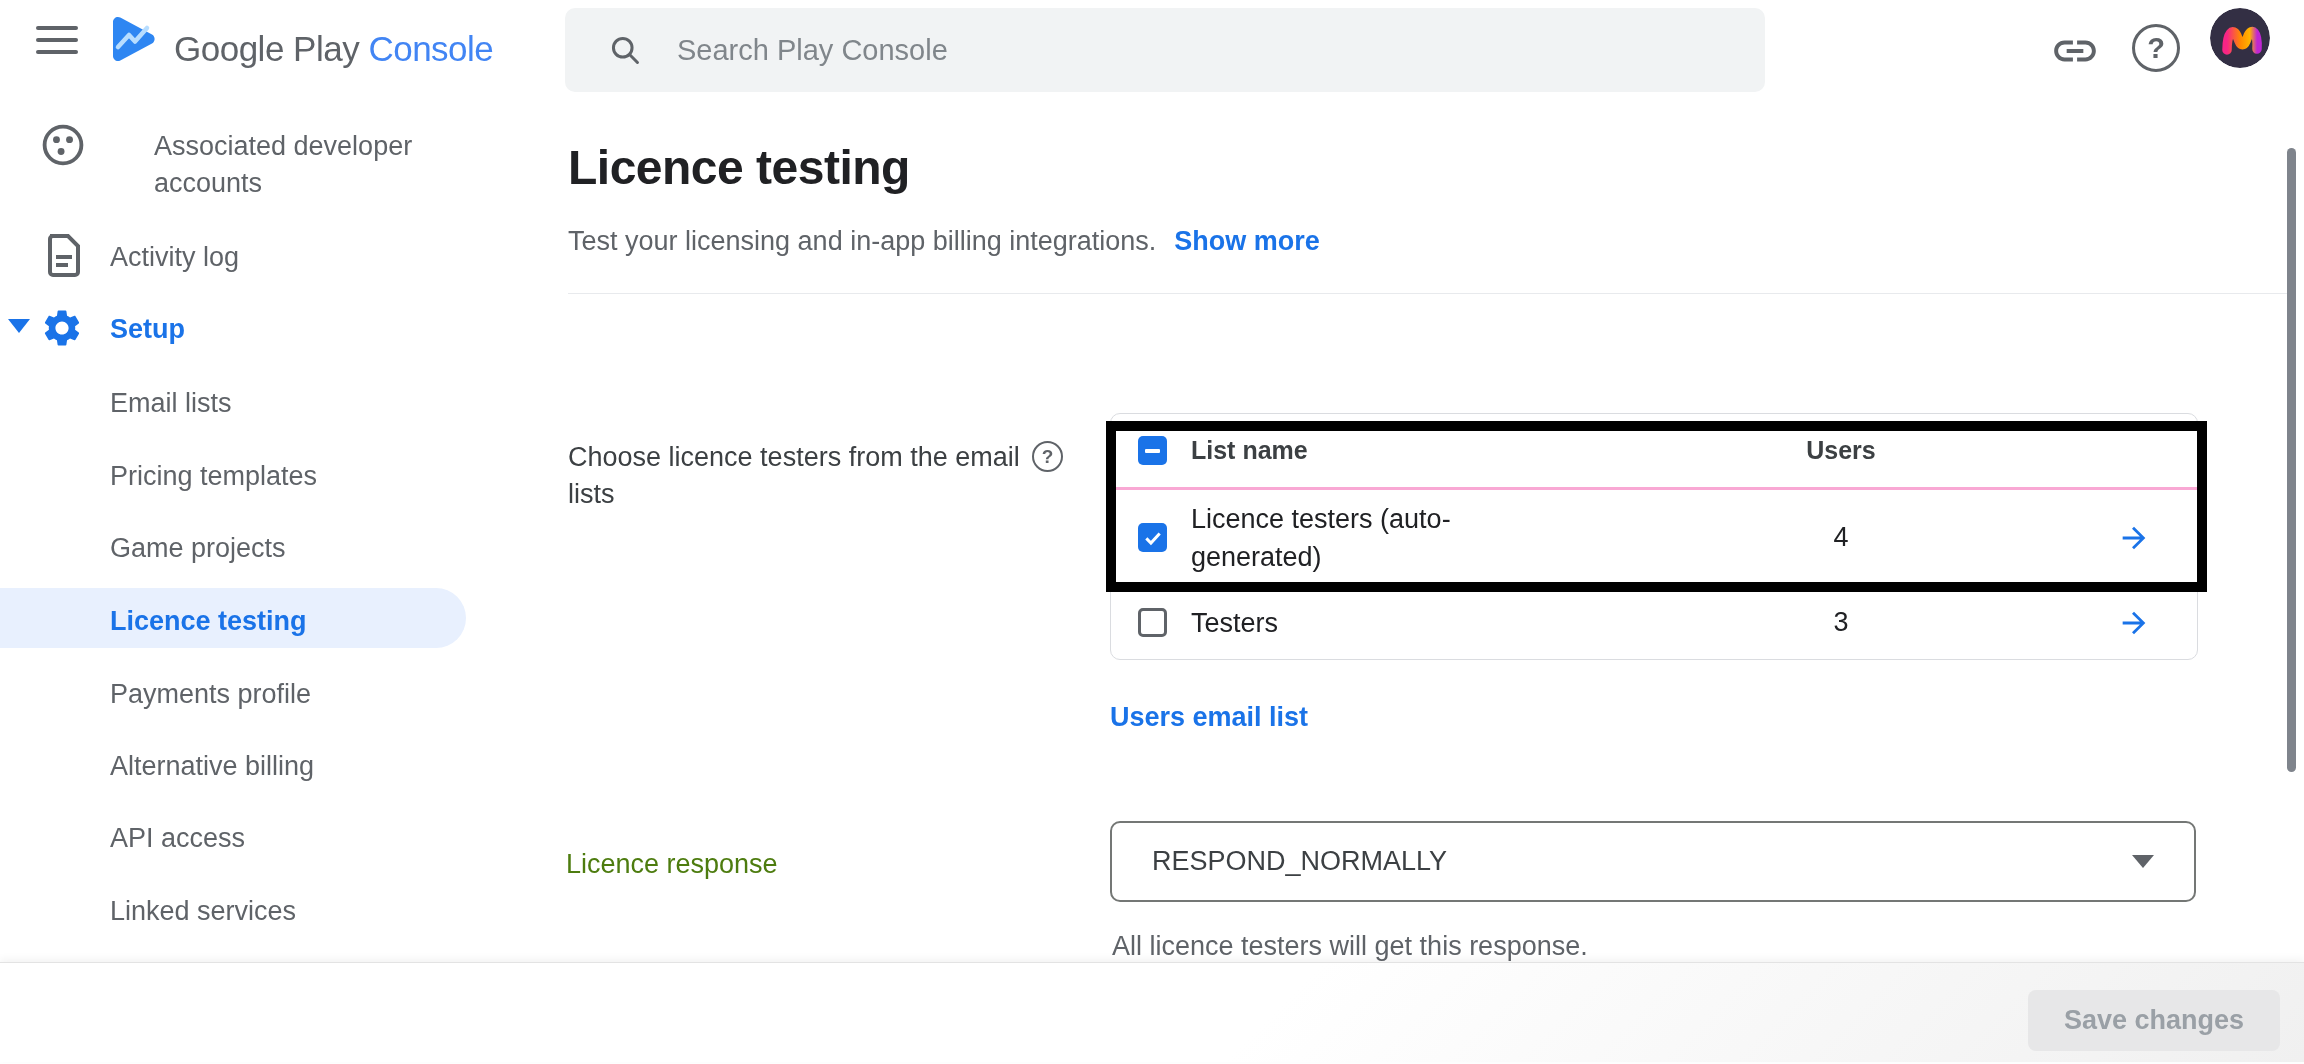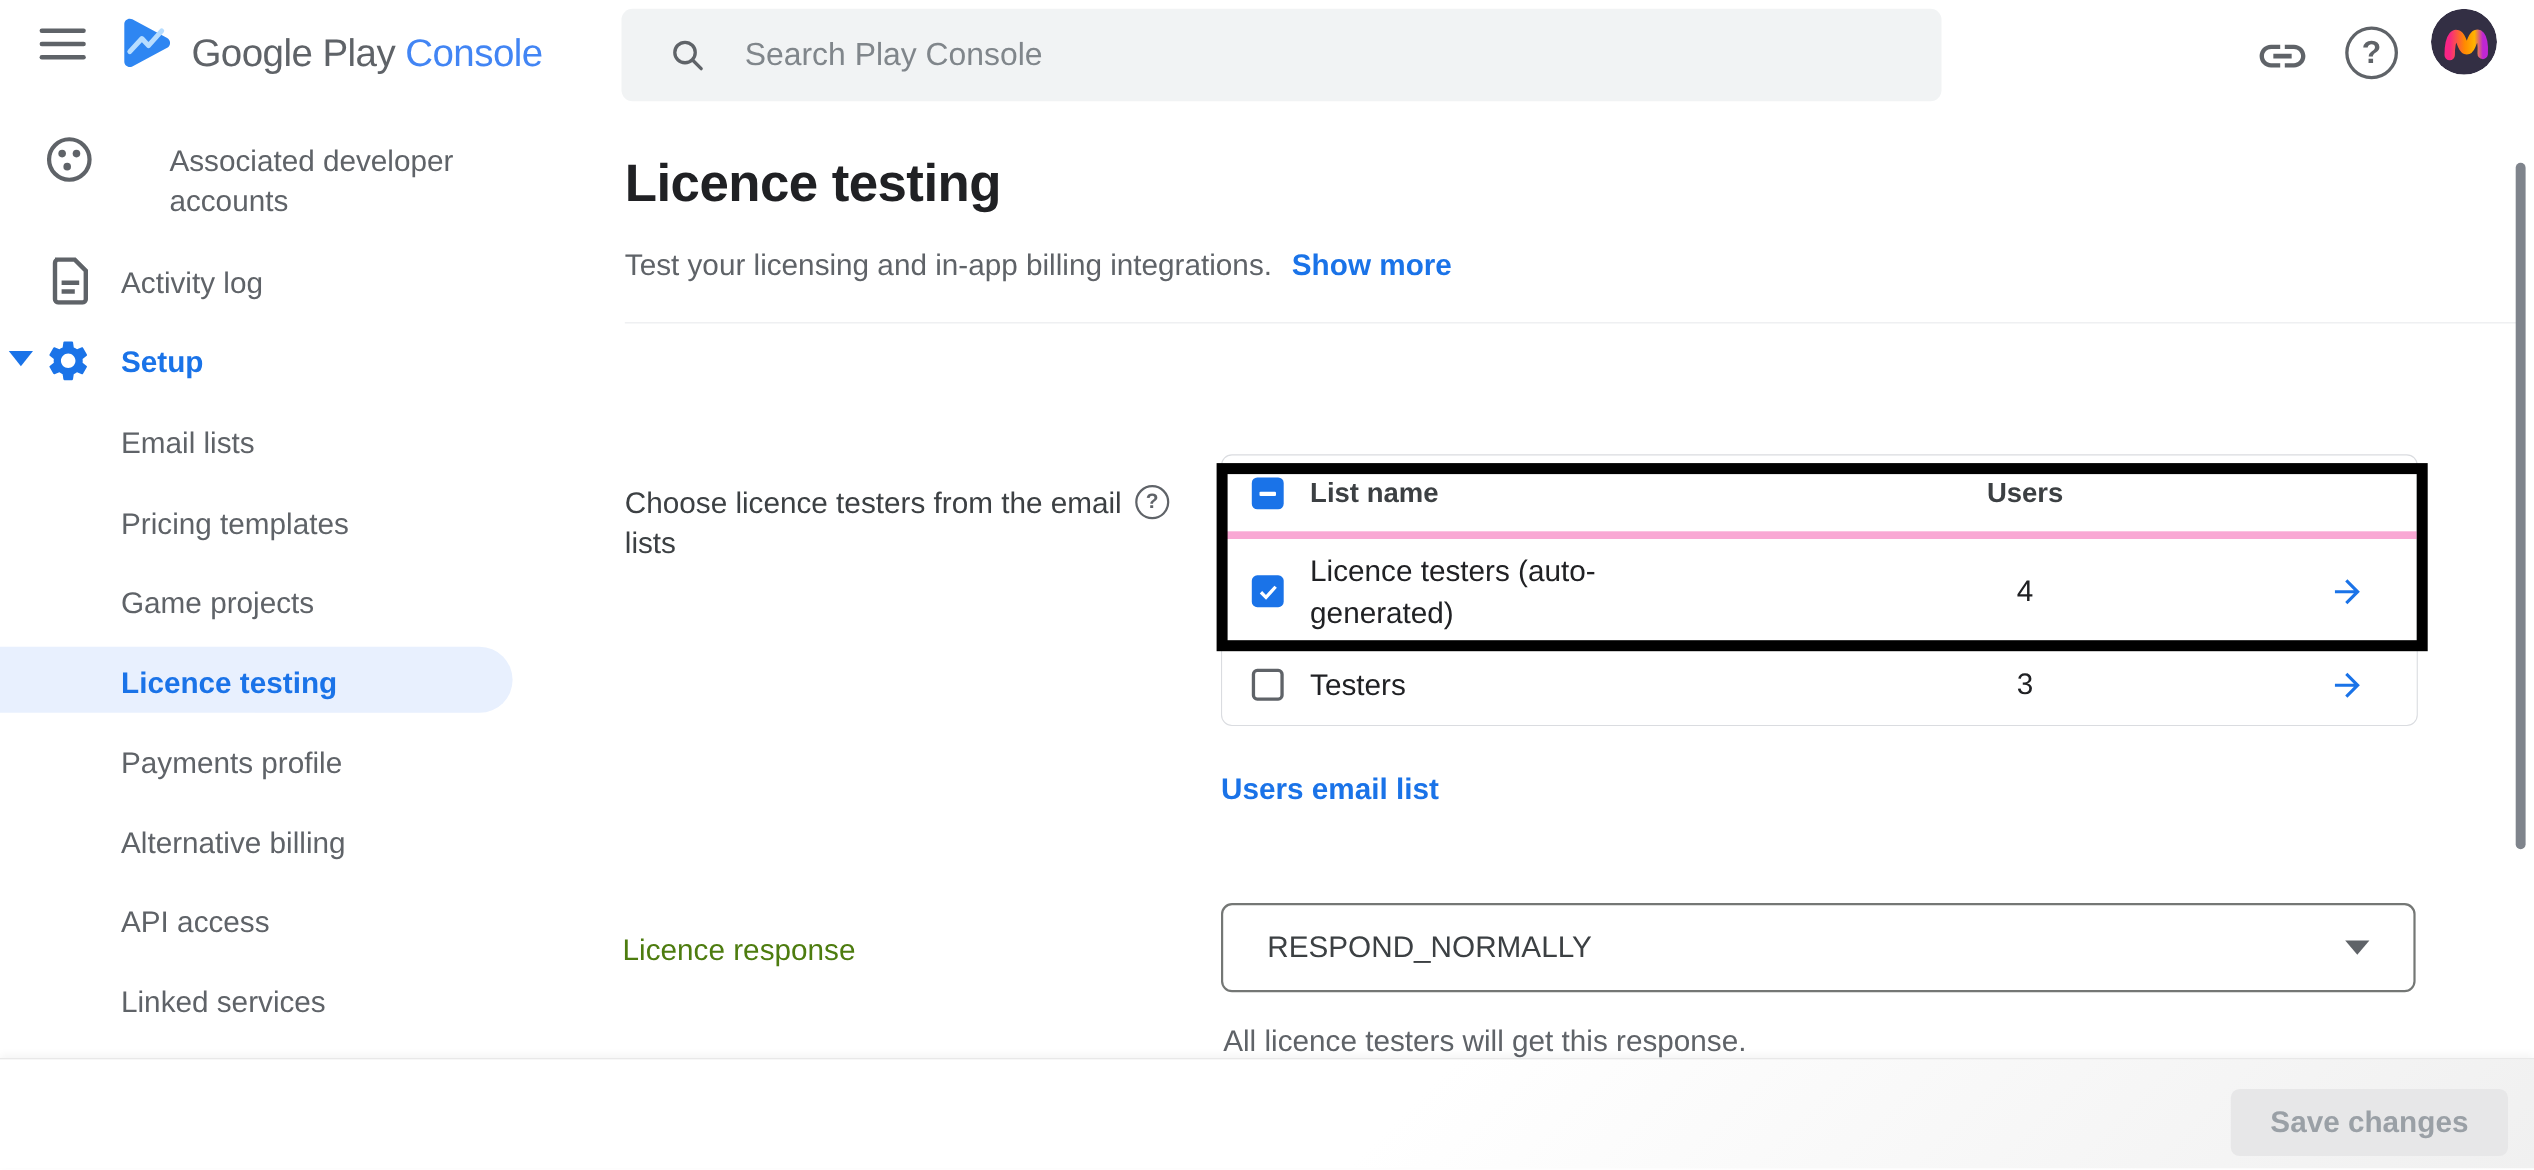--- a/index.html
+++ b/index.html
@@ -40,21 +40,21 @@
   #show-more { color:#1a73e8; font-weight:700; margin-left:18px; cursor:pointer; }
   #divider { left:568px; top:293px; width:1720px; height:1px; background:#e8eaed; }
 
   #choose-label { left:568px; top:439px; width:480px; font-size:27px; color:#3c4043; line-height:37px; }
   .help-q { left:1032px; top:441px; width:31px; height:31px; border:2.5px solid #5f6368; border-radius:50%;
     display:flex; align-items:center; justify-content:center; font-size:19px; font-weight:700; color:#5f6368; }
 
   
   #email-table { left:1110px; top:413px; width:1088px; border:1px solid #dadce0; border-radius:10px; background:#fff; }
   .trow { display:grid; grid-template-columns:80px 540px 220px 1fr; align-items:center; }
-  .trow.head { height:76px; border-bottom:7px solid #f9a8d4; }
+  .trow.head { height:76px; border-bottom:3px solid #f9a8d4; }
   .trow.r1   { height:96px; border-bottom:1px solid #e8eaed; }
   .trow.r2   { height:73px; }
   .th { font-size:25px; font-weight:700; color:#3c4043; }
   .td-name { font-size:27px; color:#202124; line-height:38px; max-width:330px; }
   .td-users { font-size:27px; color:#202124; justify-self:center; }
   .col-users-head { justify-self:center; }
   .arrow-cell { justify-self:end; margin-right:46px; display:flex; cursor:pointer; }
 
   .checkbox { width:29px; height:29px; margin-left:27px; border-radius:5px; position:relative; cursor:pointer; }
   .checkbox.checked, .checkbox.indeterminate { background:#1a73e8; }

